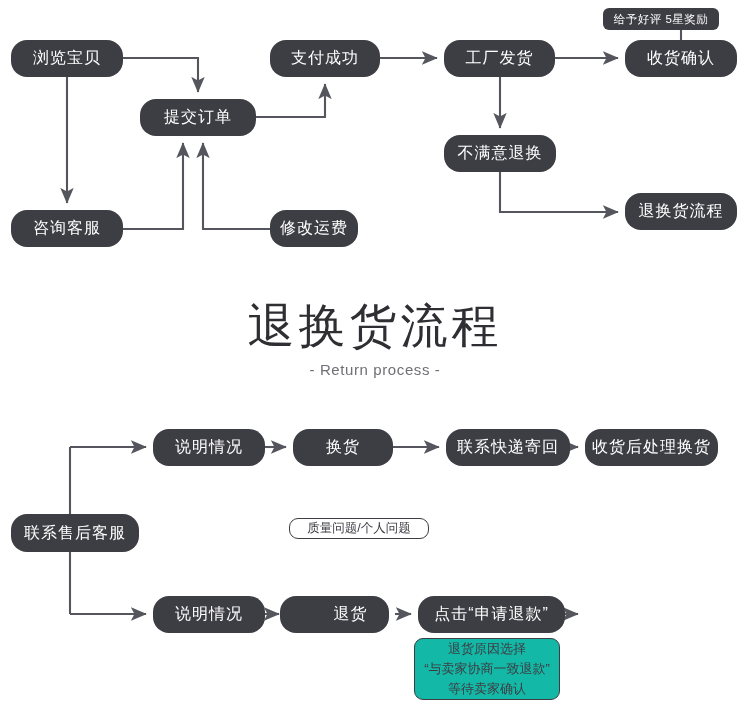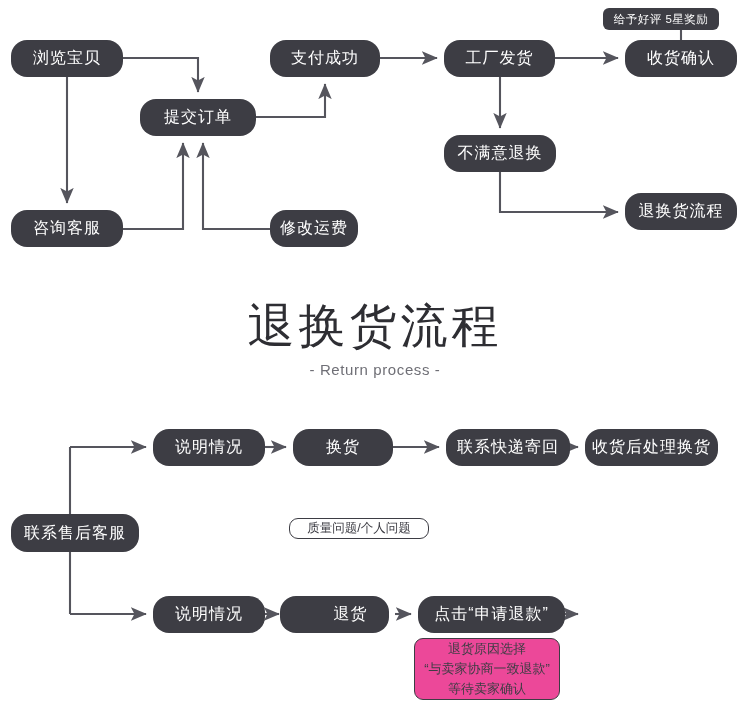--- a/index.html
+++ b/index.html
@@ -16,21 +16,21 @@
     font-size:16px;letter-spacing:1px;white-space:nowrap;
     box-sizing:border-box;
   }
   .node.small{font-size:11.5px;letter-spacing:0.5px;border-radius:6px;}
   .tag{
     position:absolute;background:#ffffff;border:1.4px solid #3d3d44;
     border-radius:9px;color:#3d3d44;display:flex;align-items:center;
     justify-content:center;font-size:12.5px;white-space:nowrap;box-sizing:border-box;
   }
   .note{
-    position:absolute;background:#ec4899;border:1.4px solid #3d3d44;
+    position:absolute;background:#14b8a6;border:1.4px solid #3d3d44;
     border-radius:9px;color:#3d3d44;display:flex;flex-direction:column;
     align-items:center;justify-content:center;font-size:13px;line-height:1.55;
     box-sizing:border-box;text-align:center;
   }
   .title-block{position:absolute;left:0;top:300px;width:750px;text-align:center;}
   .title-main{
     font-size:47px;color:#2e2e33;letter-spacing:4px;line-height:1.1;
     font-weight:400;
   }
   .title-sub{

